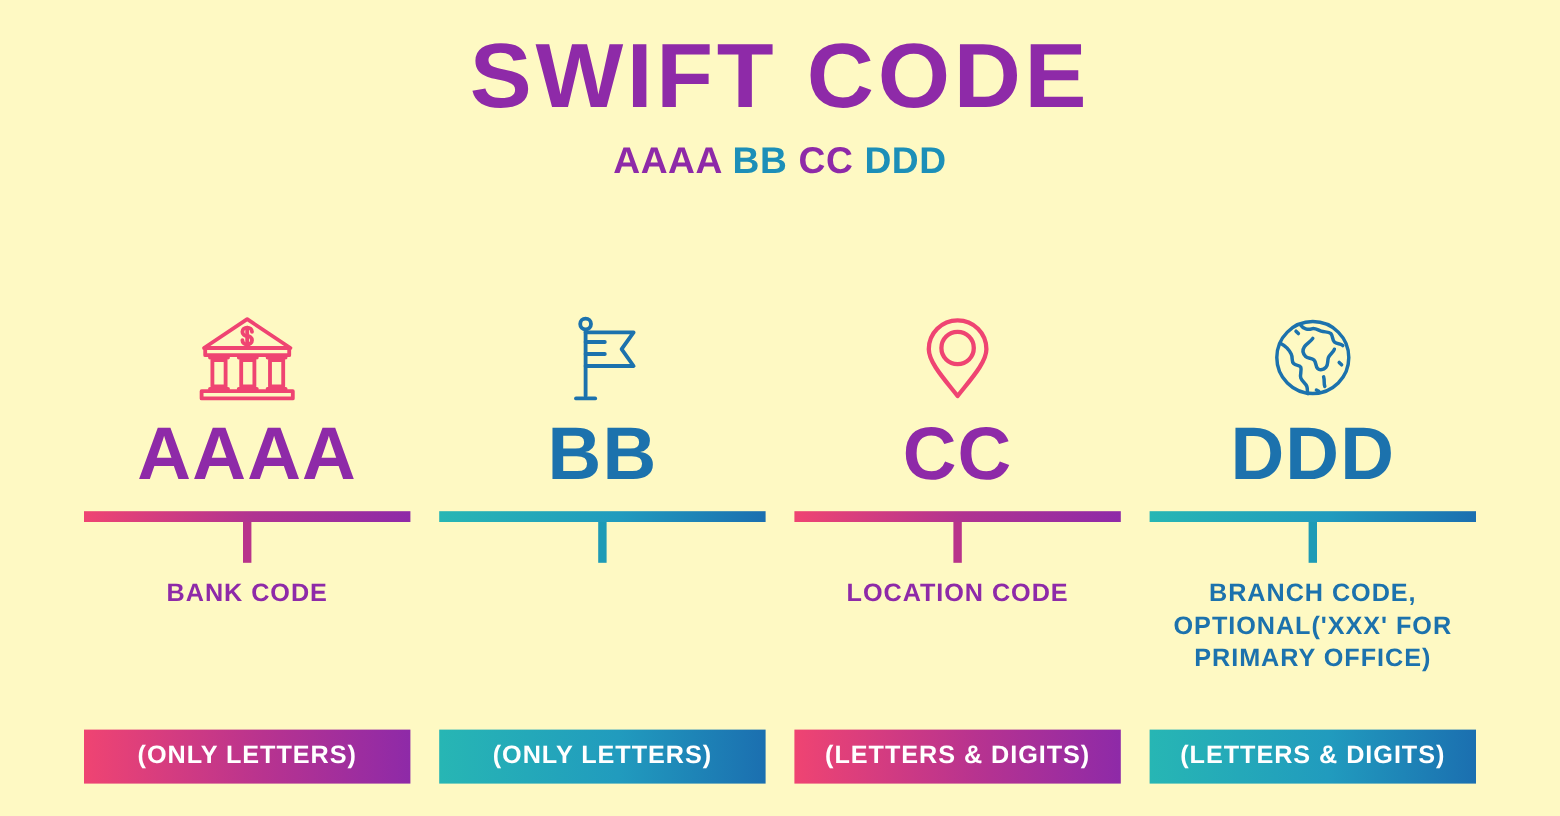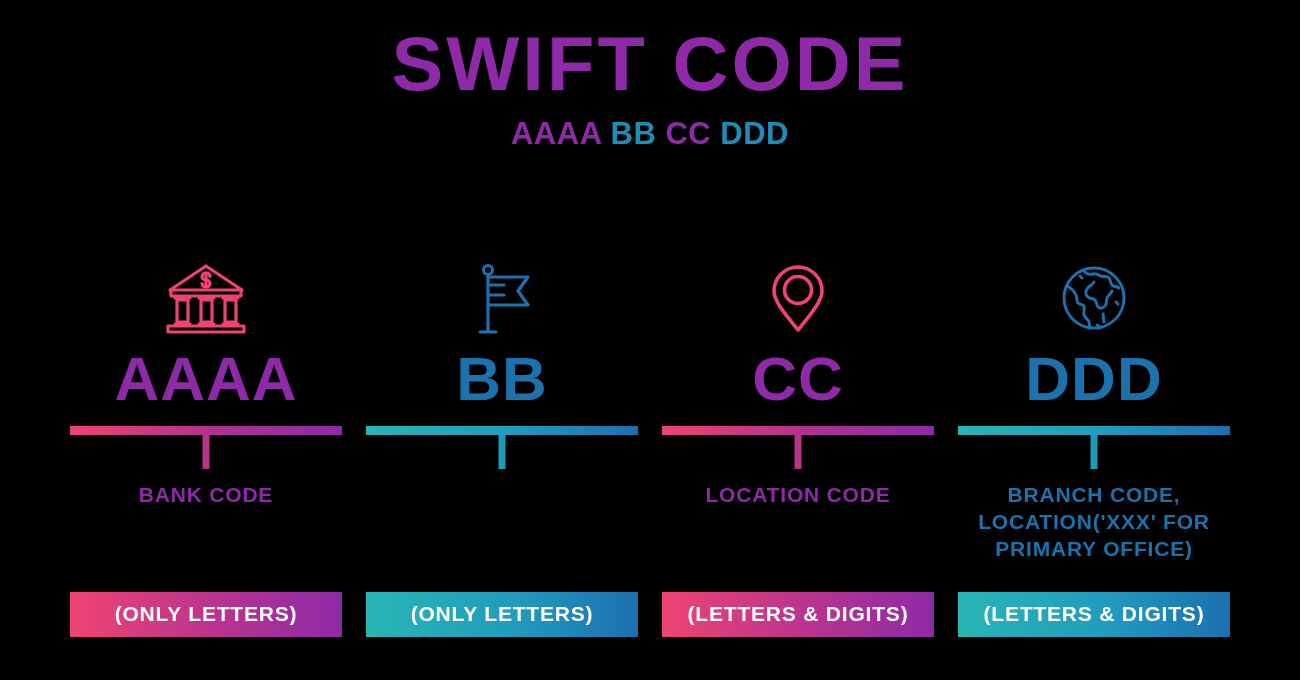--- a/index.html
+++ b/index.html
@@ -10,21 +10,21 @@
     height: 680px;
     background: #ffffff;
     font-family: "Liberation Sans", sans-serif;
     overflow: hidden;
   }
 
   #infographic {
     position: relative;
     width: 1300px;
     height: 680px;
-    background: #000000;
+    background: #fef9c3;
   }
 
   
   .header { padding-top: 26px; text-align: center; }
 
   .main-title {
     font-family: "Liberation Sans Narrow", "Liberation Sans", sans-serif;
     font-size: 76px;
     font-weight: bold;
     letter-spacing: 3px;
@@ -153,21 +153,21 @@
   .badge.warm {
     background: linear-gradient(to right, #EF4472 0%, #B8338F 55%, #8E2AA8 100%);
   }
   .badge.cool {
     background: linear-gradient(to right, #27B6B4 0%, #219BBE 55%, #1B6FB0 100%);
   }
 
   
   .badge-slot {
     position: absolute;
-    bottom: 16px;
+    bottom: 0;
     width: 272px;
     display: flex;
     justify-content: flex-start;
   }
   .column { position: relative; padding-bottom: 90px; min-height: 382px; }
 </style>
 </head>
 <body>
 
 <div id="infographic">
@@ -289,21 +289,21 @@
       </div>
 
       <div class="big-letters letters-blue">DDD</div>
 
       <div class="divider-wrap">
         <div class="divider-bar cool"></div>
         <div class="divider-tick cool"></div>
       </div>
 
       <div class="col-label label-blue">BRANCH CODE,
-LOCATION('XXX' FOR
+OPTIONAL('XXX' FOR
 PRIMARY OFFICE)</div>
 
       <div class="badge-slot">
         <div class="badge cool">(LETTERS &amp; DIGITS)</div>
       </div>
     </div>
 
   </div>
 </div>
 

